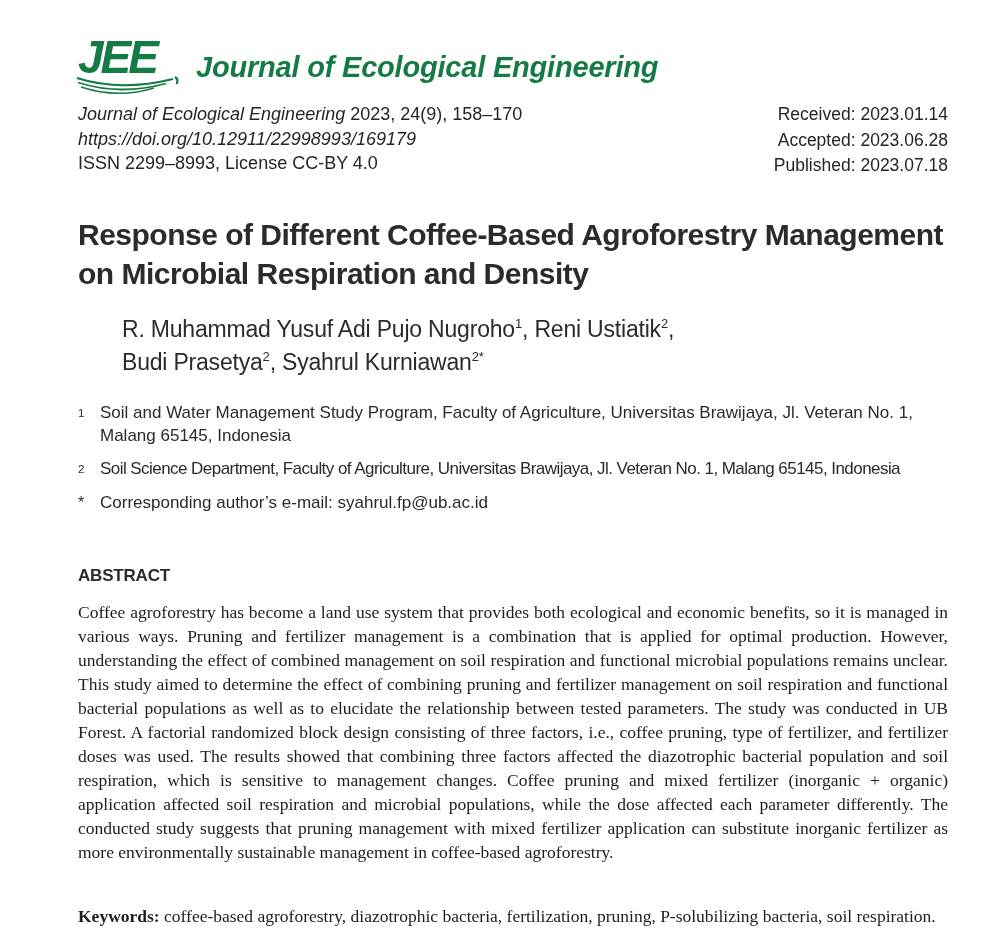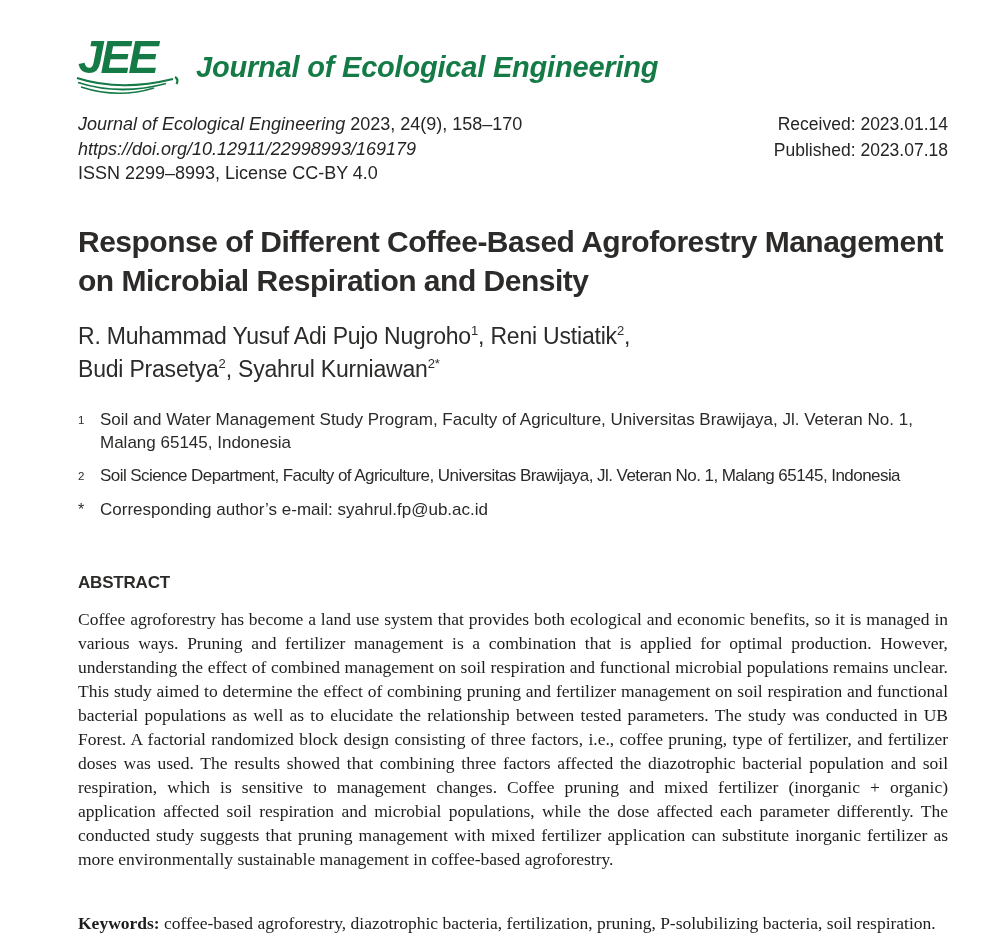--- a/index.html
+++ b/index.html
@@ -16,32 +16,32 @@
   .jee-text {
     font-size:46px; font-weight:700; font-style:italic; line-height:1;
     color:#147a46; letter-spacing:-3px; display:inline-block;
   }
   .jee-arcs { position:absolute; left:-2px; top:42px; }
   .journal-name {
     font-size:29px; font-weight:700; font-style:italic; color:#147a46;
     margin-top:17px; margin-left:14px; letter-spacing:-0.2px;
   }
 
-  .meta-row { display:flex; justify-content:space-between; margin-top:14px; }
+  .meta-row { display:flex; justify-content:space-between; margin-top:4px; }
   .citation { font-size:18px; line-height:24.5px; color:#262424; }
   .citation .jn-italic { font-style:italic; }
   .doi-line { color:#262424; text-decoration:none;font-style:italic; }
   .dates { text-align:right; font-size:17.5px; line-height:25.5px; color:#262424; }
 
   
   .article-title {
     margin-top:36px; font-size:30px; line-height:39px; font-weight:700;
     letter-spacing:-0.5px; color:#2d2b2a;
   }
-  .author-list { margin-top:19px; font-size:23px; line-height:33px; color:#2d2b2a; letter-spacing:-0.2px; }
+  .author-list { margin-top:19px; font-size:23px; line-height:33px; color:#2d2b2a; letter-spacing:-0.2px;margin-left:44px; }
   .author-list sup { font-size:13px; line-height:0; }
 
   
   .affiliations { margin-top:22px; }
   .affil-item { display:flex; font-size:17px; line-height:23px; margin-bottom:10px; color:#2c2a29; }
   .affil-marker { width:22px; flex:none; font-size:11.5px; padding-top:1px; }
   .affil-marker.star { font-size:16px; padding-top:0; }
   .affil-text.condensed { letter-spacing:-0.55px; }
 
   
@@ -80,20 +80,21 @@
     </div>
 
     <div class="meta-row">
       <div class="citation">
         <div><span class="jn-italic">Journal of Ecological Engineering</span><span> 2023, 24(9), 158–170</span></div>
         <div class="doi-line">https://doi.org/10.12911/22998993/169179</div>
         <div>ISSN 2299–8993, License CC-BY 4.0</div>
       </div>
       <div class="dates">
         <div>Received: 2023.01.14</div>
+        <div>Accepted: 2023.06.28</div>
         <div>Published: 2023.07.18</div>
       </div>
     </div>
   </header>
 
   <h1 class="article-title">
     <span>Response of Different Coffee-Based Agroforestry Management</span><br>
     <span>on Microbial Respiration and Density</span>
   </h1>
 

